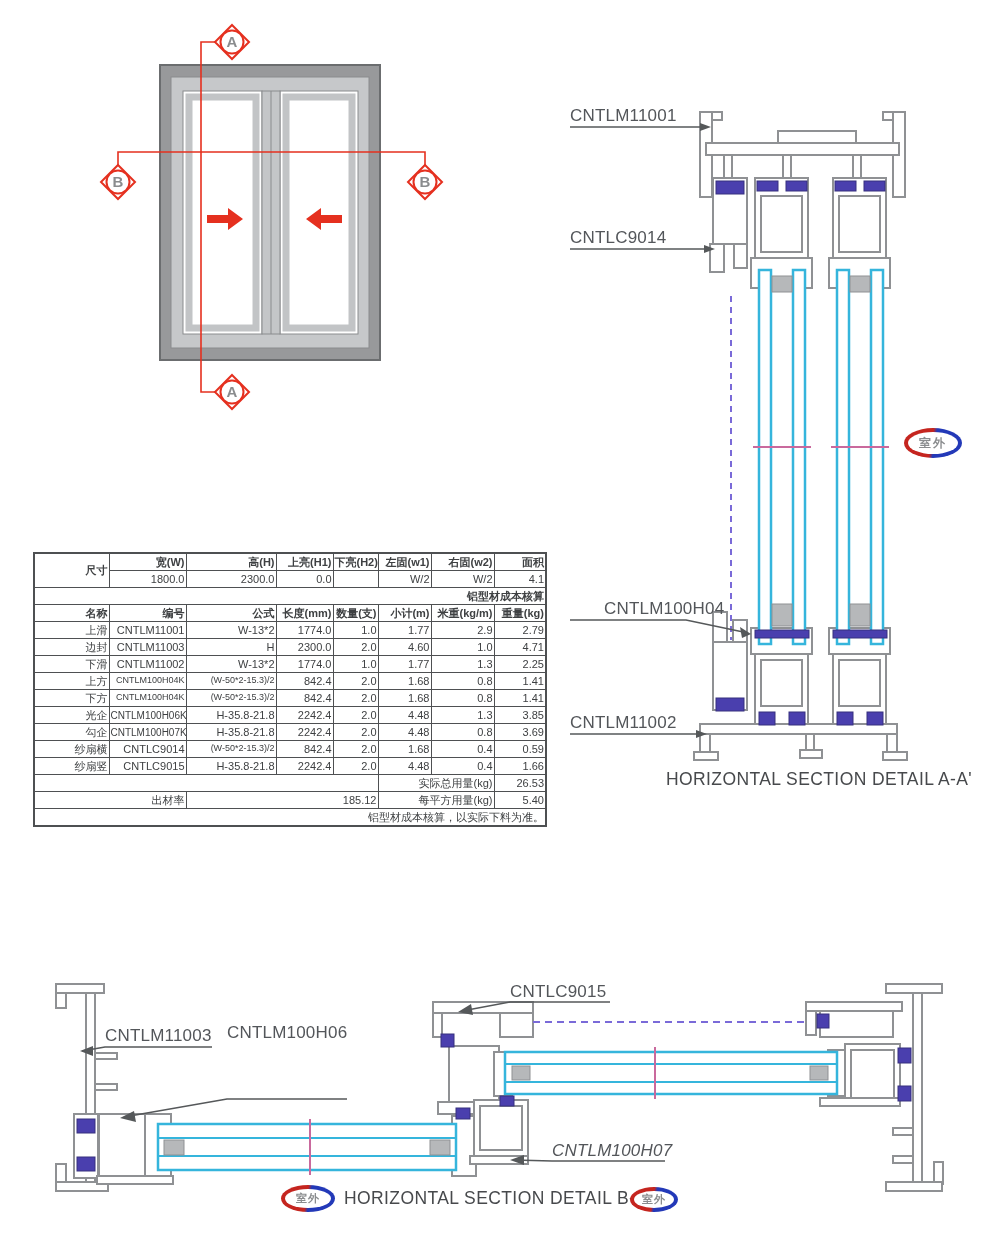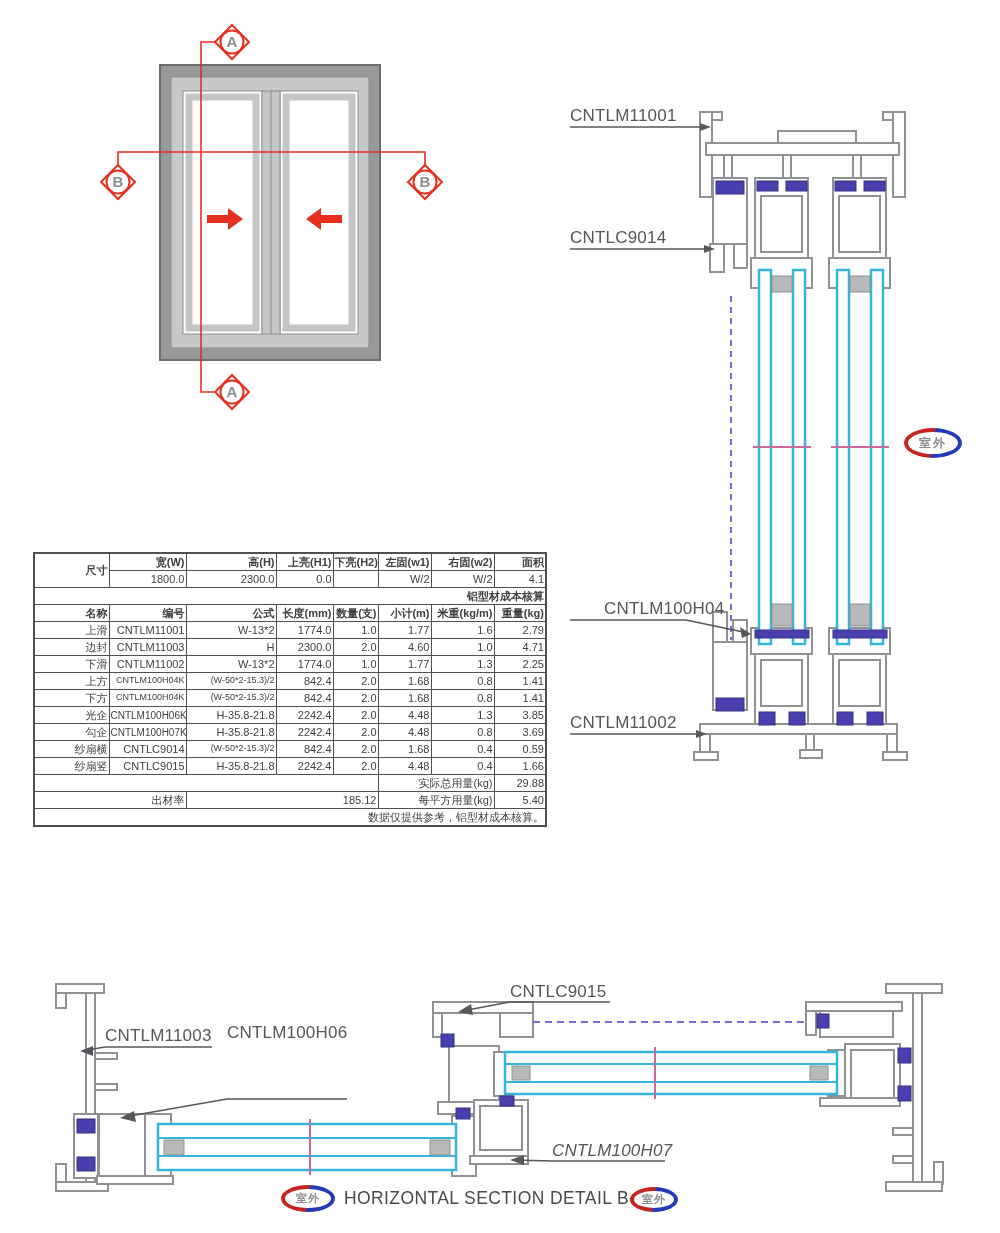--- a/index.html
+++ b/index.html
@@ -274,20 +274,21 @@
       <polyline points="665,1161 552,1161 514,1160" fill="none"></polyline>
           <polygon points="524,1155 510,1160 524,1165" fill="#55585a" stroke="none"></polygon>
     </g>
   </g>
 </svg>
 
 <div class="plabel" style="left:570px;top:106px;">CNTLM11001</div>
 <div class="plabel" style="left:570px;top:228px;">CNTLC9014</div>
 <div class="plabel" style="left:576px;top:599px;margin-left:28px;">CNTLM100H04</div>
 <div class="plabel" style="left:570px;top:713px;">CNTLM11002</div>
+<div class="caption" style="left:666px;top:769px;">HORIZONTAL SECTION DETAIL A-A'</div>
 
 <div class="plabel" style="left:105px;top:1026px;">CNTLM11003</div>
 <div class="plabel" style="left:227px;top:1023px;">CNTLM100H06</div>
 <div class="plabel" style="left:510px;top:982px;">CNTLC9015</div>
 <div class="plabel" style="left:552px;top:1141px;font-style:italic;">CNTLM100H07</div>
 <div class="caption" style="left:344px;top:1188px;">HORIZONTAL SECTION DETAIL B-B'</div>
 
 <div class="badge" style="left:904px;top:428px;width:58px;height:30px;">室外</div>
 <div class="badge small" style="left:281px;top:1185px;width:54px;height:27px;">室外</div>
 <div class="badge small" style="left:630px;top:1187px;width:48px;height:25px;">室外</div>
@@ -336,21 +337,21 @@
     <td class="b">米重(kg/m)</td>
     <td class="b">重量(kg)</td>
   </tr>
   <tr>
     <td>上滑</td>
           <td>CNTLM11001</td>
           <td>W-13*2</td>
           <td>1774.0</td>
           <td>1.0</td>
           <td>1.77</td>
-          <td>1.6</td>
+          <td>2.9</td>
           <td>2.79</td>
   </tr>
   <tr>
     <td>边封</td>
           <td>CNTLM11003</td>
           <td>H</td>
           <td>2300.0</td>
           <td>2.0</td>
           <td>4.60</td>
           <td>1.0</td>
@@ -422,27 +423,27 @@
           <td>H-35.8-21.8</td>
           <td>2242.4</td>
           <td>2.0</td>
           <td>4.48</td>
           <td>0.4</td>
           <td>1.66</td>
   </tr>
   <tr>
     <td colspan="5"></td>
     <td colspan="2">实际总用量(kg)</td>
-    <td>29.88</td>
+    <td>26.53</td>
   </tr>
   <tr>
     <td colspan="2">出材率</td>
     <td colspan="3">185.12</td>
     <td colspan="2">每平方用量(kg)</td>
     <td>5.40</td>
   </tr>
   <tr>
-    <td colspan="8">数据仅提供参考，铝型材成本核算。</td>
+    <td colspan="8">铝型材成本核算，以实际下料为准。</td>
   </tr>
 </tbody>
     </table>
 
 </div>
 
 </body></html>

